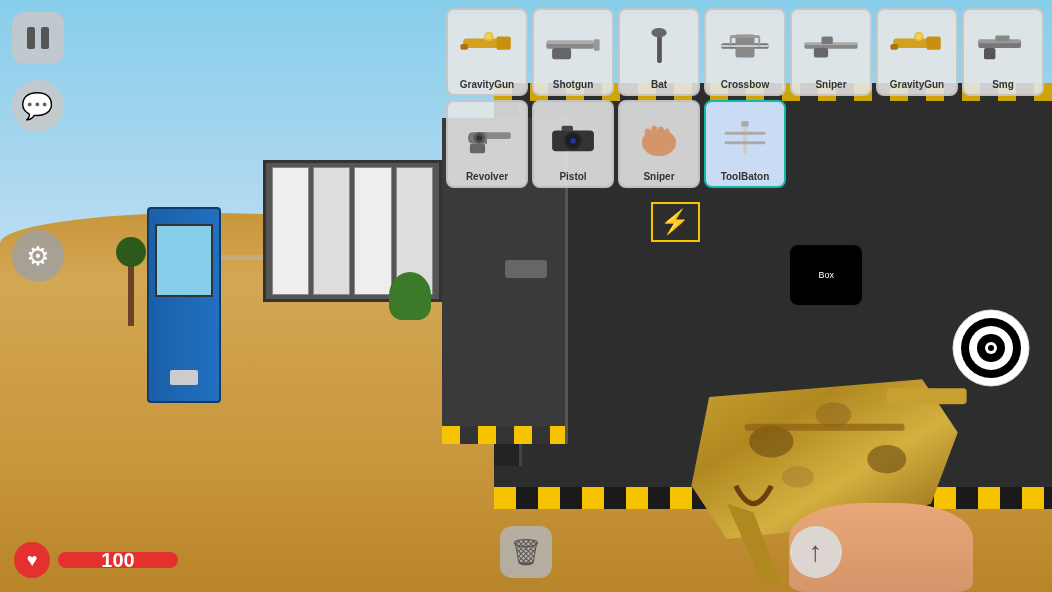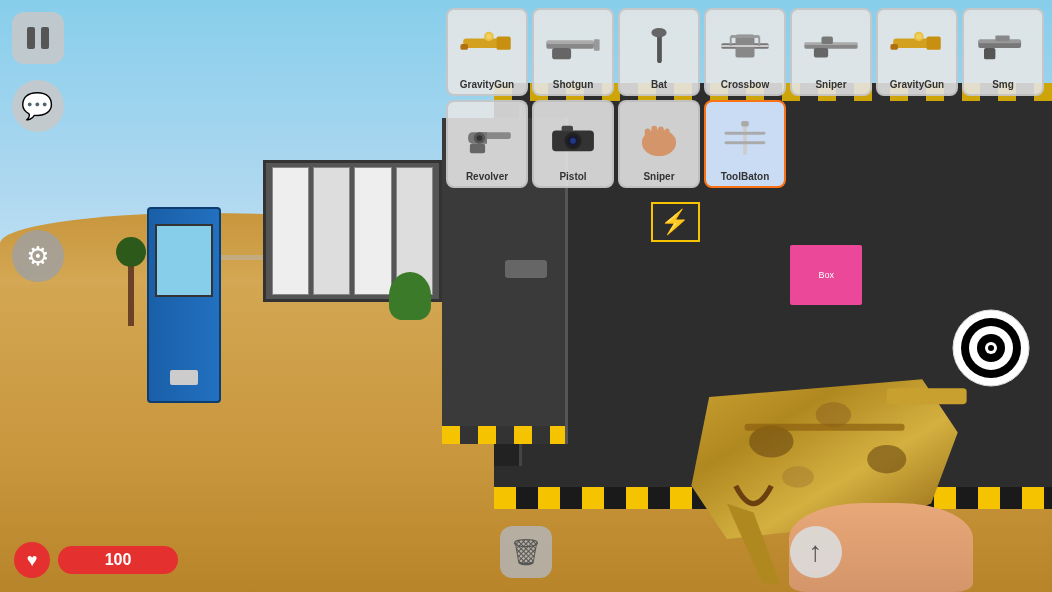--- a/index.html
+++ b/index.html
@@ -115,25 +115,25 @@
       display: flex; align-items: center; gap: 8px;
     }
     .heart-icon {
       width: 36px; height: 36px;
       background: #e53030;
       border-radius: 50%;
       display: flex; align-items: center; justify-content: center;
       color: white; font-size: 18px;
     }
     .health-bar {
-      width: 120px; height: 28px;
+      width: 120px; height: 16px;
       background: #e53030;
       border-radius: 14px;
       display: flex; align-items: center; justify-content: center;
-      color: white; font-weight: bold; font-size: 16px;
+      color: white; font-weight: bold; font-size: 20px;
     }
 
     
     .trash-btn {
       position: absolute;
       bottom: 14px; left: 50%;
       transform: translateX(-50%);
       width: 52px; height: 52px;
       background: rgba(180,180,180,0.85);
       border-radius: 12px;
@@ -175,21 +175,21 @@
       align-items: center;
       justify-content: space-between;
       padding: 4px 2px 4px;
       cursor: pointer;
       pointer-events: all;
       position: relative;
       border: 2px solid rgba(180,180,180,0.6);
     }
     .weapon-slot.selected {
       background: rgba(210,230,255,0.95);
-      border: 2px solid #f97316;
+      border: 2px solid #14b8a6;
     }
     .weapon-icon-area {
       flex: 1;
       display: flex; align-items: center; justify-content: center;
       width: 100%;
     }
     .weapon-name {
       font-size: 10px;
       color: #333;
       text-align: center;
@@ -221,21 +221,21 @@
 
   <div style="position:absolute; top:14%; right:0; width:53%; height:72%; background:#2d2d2d;">
 
     <div style="position:absolute; top:0; left:0; right:0; height:18px; background: repeating-linear-gradient(90deg, #f5c300 0px, #f5c300 18px, #2d2d2d 18px, #2d2d2d 36px); opacity:0.8;"></div>
 
     <div style="position:absolute; bottom:0; left:0; right:0; height:22px; background: repeating-linear-gradient(90deg, #f5c300 0px, #f5c300 22px, #1a1a1a 22px, #1a1a1a 44px);"></div>
 
     <div style="position:absolute; top:28%; left:3%; color:#f5c300; font-size:24px; font-weight:bold; border:2px solid #f5c300; padding:4px 8px;">⚡</div>
     <div style="position:absolute; top:28%; left:28%; color:#f5c300; font-size:24px; font-weight:bold; border:2px solid #f5c300; padding:4px 8px;">⚡</div>
 
-    <div style="position:absolute; top:38%; left:53%; width:13%; height:14%; background:#ec4899; border-radius:2px; display:flex;align-items:center;justify-content:center;">
+    <div style="position:absolute; top:38%; left:53%; width:13%; height:14%; background:#000000; border-radius:8px; display:flex;align-items:center;justify-content:center;">
       <span style="color:white;font-size:9px;text-align:center;">Box</span>
     </div>
 
     <div style="position:absolute; top:5%; left:0; width:5%; height:85%; background:#222; border-right:3px solid #444;"></div>
   </div>
 
   <div style="position:absolute; top:20%; left:42%; width:12%; height:55%; background:#3a3a3a; border-right:3px solid #555;">
     <div style="position:absolute; bottom:0; left:0; right:0; height:18px; background: repeating-linear-gradient(90deg, #f5c300 0px, #f5c300 18px, #333 18px, #333 36px);"></div>
   </div>
 

